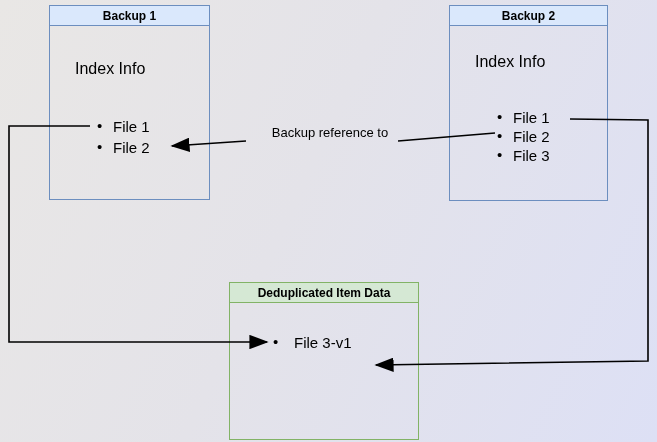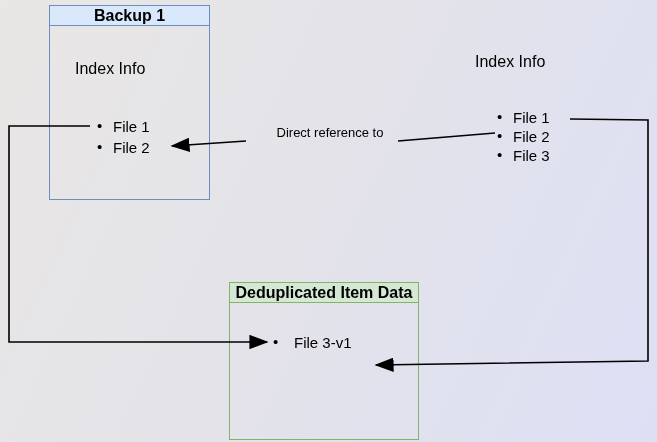--- a/index.html
+++ b/index.html
@@ -13,21 +13,21 @@
   }
   .node{
     position:absolute;
     border:1px solid #6c8ebf;
     box-sizing:border-box;
     background:transparent;
   }
   .node-header{
     height:20px;
     display:flex;align-items:center;justify-content:center;
-    font-size:16px;font-weight:bold;
+    font-size:12px;font-weight:bold;
     border-bottom:1px solid #6c8ebf;
     background:#dae8fc;
     box-sizing:border-box;
   }
   .node.green{border-color:#82b366;}
   .node.green .node-header{background:#d5e8d4;border-bottom-color:#82b366;}
   .free-label{
     position:absolute;
     font-size:16px;
     white-space:nowrap;
@@ -71,38 +71,43 @@
     <div class="node-header">
       <span>Backup 1</span>
     </div>
   </div>
   <div class="free-label" style="left:75px;top:60px;">Index Info</div>
   <ul class="file-list" id="list-backup1" style="left:97px;top:116px;">
     <li>File 1</li>
     <li>File 2</li>
   </ul>
 
+  <div class="node" style="left:449px;top:5px;width:159px;height:196px;">
+    <div class="node-header">
+      <span>Backup 2</span>
+    </div>
+  </div>
   <div class="free-label" style="left:475px;top:53px;">Index Info</div>
   <ul class="file-list" id="list-backup2" style="left:497px;top:108px;">
     <li>File 1</li>
     <li>File 2</li>
     <li>File 3</li>
   </ul>
 
   <div class="node green" style="left:229px;top:282px;width:190px;height:158px;">
     <div class="node-header">
       <span>Deduplicated Item Data</span>
     </div>
   </div>
   <ul class="file-list" id="list-dedup" style="left:273px;top:332px;">
     <li>File 3-v1</li>
   </ul>
 
   <div class="annotation" style="left:245px;top:124px;width:170px;">
-    <div>Direct reference to</div>
+    <div>Backup reference to</div>
   </div>
 
   <svg class="arrows" width="657" height="442" viewBox="0 0 657 442">
     <defs>
       <marker id="arrowhead" markerWidth="13" markerHeight="9" refX="11" refY="4.5" orient="auto">
         <path d="M0,0 L12,4.5 L0,9 z" fill="#000"></path>
       </marker>
     </defs>
 
     <polyline points="90,126 9,126 9,342 267,342" fill="none" stroke="#000" stroke-width="1.6" marker-end="url(#arrowhead)"></polyline>

